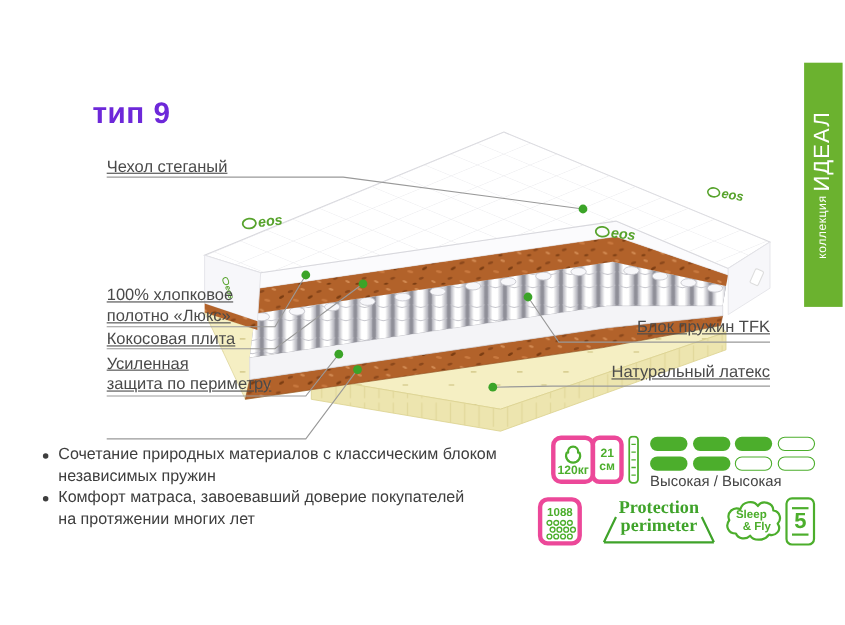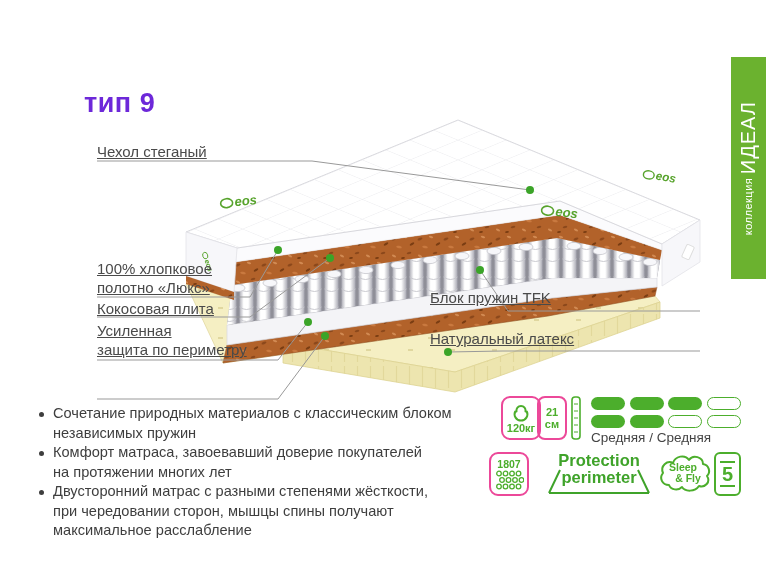--- a/index.html
+++ b/index.html
@@ -7,37 +7,37 @@
          font-family:"Liberation Sans",sans-serif;}
   .stage svg.illu{position:absolute;left:0;top:0;}
   .page-title{position:absolute;left:84px;top:88px;font-size:27px;font-weight:600;
               color:#6d28d9;letter-spacing:.5px;}
   .banner{position:absolute;left:731px;top:57px;width:35px;height:222px;background:#6BB22F;
           display:flex;align-items:center;justify-content:center;}
   .banner-inner{writing-mode:vertical-rl;transform:rotate(180deg);color:#fff;white-space:nowrap;}
   .b-small{font-size:11px;letter-spacing:.5px;}
   .b-big{font-size:20px;letter-spacing:1px;}
   .callout{position:absolute;font-size:15px;line-height:19px;color:#4A4A4A;white-space:pre-line;text-decoration:underline;}
-  .callout.r{width:270px;}
+  .callout.r{width:270px;text-align:right;}
   .features{position:absolute;left:24px;top:392px;width:456px;margin:12px;padding:0;list-style:none;}
   .features li{position:relative;padding-left:17px;font-size:14.6px;line-height:19.5px;
                color:#3E3E3E;white-space:pre-line;}
   .features li::before{content:"";position:absolute;left:3px;top:8px;width:5px;height:5px;
                border-radius:50%;background:#3E3E3E;}
-  .gbox{position:absolute;border:2px solid #ec4899;border-radius:9px;box-sizing:border-box;
+  .gbox{position:absolute;border:4px solid #ec4899;border-radius:9px;box-sizing:border-box;
         display:flex;flex-direction:column;align-items:center;justify-content:center;
         color:#4CAE2C;text-align:center;}
   .gtxt{font-size:11px;font-weight:700;line-height:12px;}
   .bar{position:absolute;width:34px;height:13px;border-radius:6.5px;box-sizing:border-box;}
   .bar.f{background:#4CAE2C;}
   .bar.e{border:1.6px solid #4CAE2C;background:#fff;}
   .firm-label{position:absolute;left:591px;top:430px;font-size:13.5px;color:#444;}
   .protection{position:absolute;left:546px;top:452px;width:106px;height:46px;color:#3FA32A;
               text-align:center;}
-  .protection .p1{font-size:16.5px;font-weight:800;line-height:17px;}
+  .protection .p1{font-size:16.5px;font-weight:800;line-height:17px;font-family:Liberation Serif, serif;}
   .sleepfly{position:absolute;left:658px;top:450px;width:54px;height:48px;}
   .warranty{position:absolute;left:714px;top:452px;width:27px;height:44px;border:2px solid #4CAE2C;
             border-radius:6px;box-sizing:border-box;display:flex;flex-direction:column;
             align-items:center;justify-content:center;color:#4CAE2C;}
   .warranty .wline{width:15px;height:2px;background:#4CAE2C;}
   .warranty .wnum{font-size:20px;font-weight:800;line-height:22px;}
 </style>
 </head>
 <body>
 
@@ -175,23 +175,20 @@
   <div class="callout" style="left:97px;top:321px;">Усиленная
 защита по периметру</div>
   <div class="callout r" style="left:430px;top:288px;">Блок пружин TFK</div>
   <div class="callout r" style="left:430px;top:329px;">Натуральный латекс</div>
 
   <ul class="features">
     <li>Сочетание природных материалов с классическим блоком
 независимых пружин</li>
     <li>Комфорт матраса, завоевавший доверие покупателей
 на протяжении многих лет</li>
-    <li>Двусторонний матрас с разными степенями жёсткости,
-при чередовании сторон, мышцы спины получают
-максимальное расслабление</li>
   </ul>
 
   <div class="gbox" style="left:489px;top:396px;width:40px;height:44px;margin-left:12px;">
     <svg width="22" height="19" viewBox="0 0 22 19">
       <path d="M6.5,8.5 A4.6,4.6 0 1 1 15.5,8.5" fill="none" stroke="#4CAE2C" stroke-width="2" stroke-linecap="round"></path>
       <path d="M5.2,8.5 A6.4,6.4 0 1 0 16.8,8.5" fill="none" stroke="#4CAE2C" stroke-width="2" stroke-linecap="round"></path>
     </svg>
     <div class="gtxt">120кг</div>
   </div>
 
@@ -208,24 +205,24 @@
   <div>
     <div class="bar f" style="left:591px;top:397px;"></div>
     <div class="bar f" style="left:629.5px;top:397px;"></div>
     <div class="bar f" style="left:668px;top:397px;"></div>
     <div class="bar e" style="left:706.5px;top:397px;"></div>
     <div class="bar f" style="left:591px;top:415px;"></div>
     <div class="bar f" style="left:629.5px;top:415px;"></div>
     <div class="bar e" style="left:668px;top:415px;"></div>
     <div class="bar e" style="left:706.5px;top:415px;"></div>
   </div>
-  <div class="firm-label">Средняя / Средняя</div>
+  <div class="firm-label">Высокая / Высокая</div>
 
   <div class="gbox" style="left:489px;top:452px;width:40px;height:44px;justify-content:flex-start;padding-top:4px;">
-    <div class="gtxt" style="font-size:10.5px;">1807</div>
+    <div class="gtxt" style="font-size:10.5px;">1088</div>
     <svg width="30" height="21" viewBox="0 0 30 21">
       <g fill="none" stroke="#4CAE2C" stroke-width="1.3">
         <circle cx="5" cy="3.5" r="2.3"></circle>
           <circle cx="11.5" cy="3.5" r="2.3"></circle>
           <circle cx="18" cy="3.5" r="2.3"></circle>
           <circle cx="24.5" cy="3.5" r="2.3"></circle>
         <circle cx="8" cy="10" r="2.3"></circle>
           <circle cx="14.5" cy="10" r="2.3"></circle>
           <circle cx="21" cy="10" r="2.3"></circle>
           <circle cx="27.5" cy="10" r="2.3"></circle>

